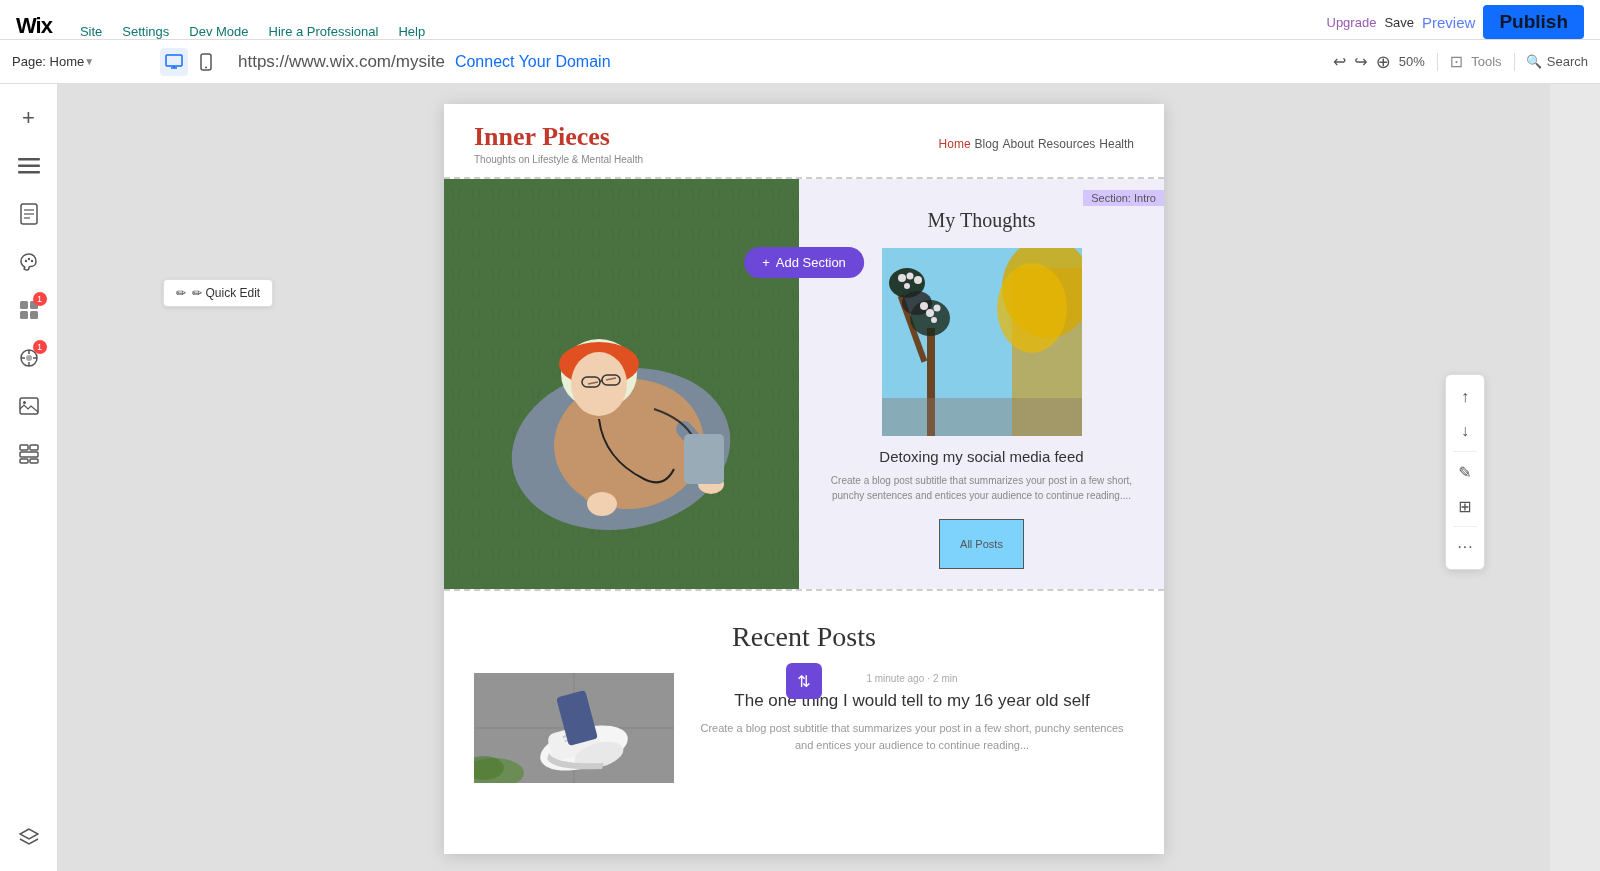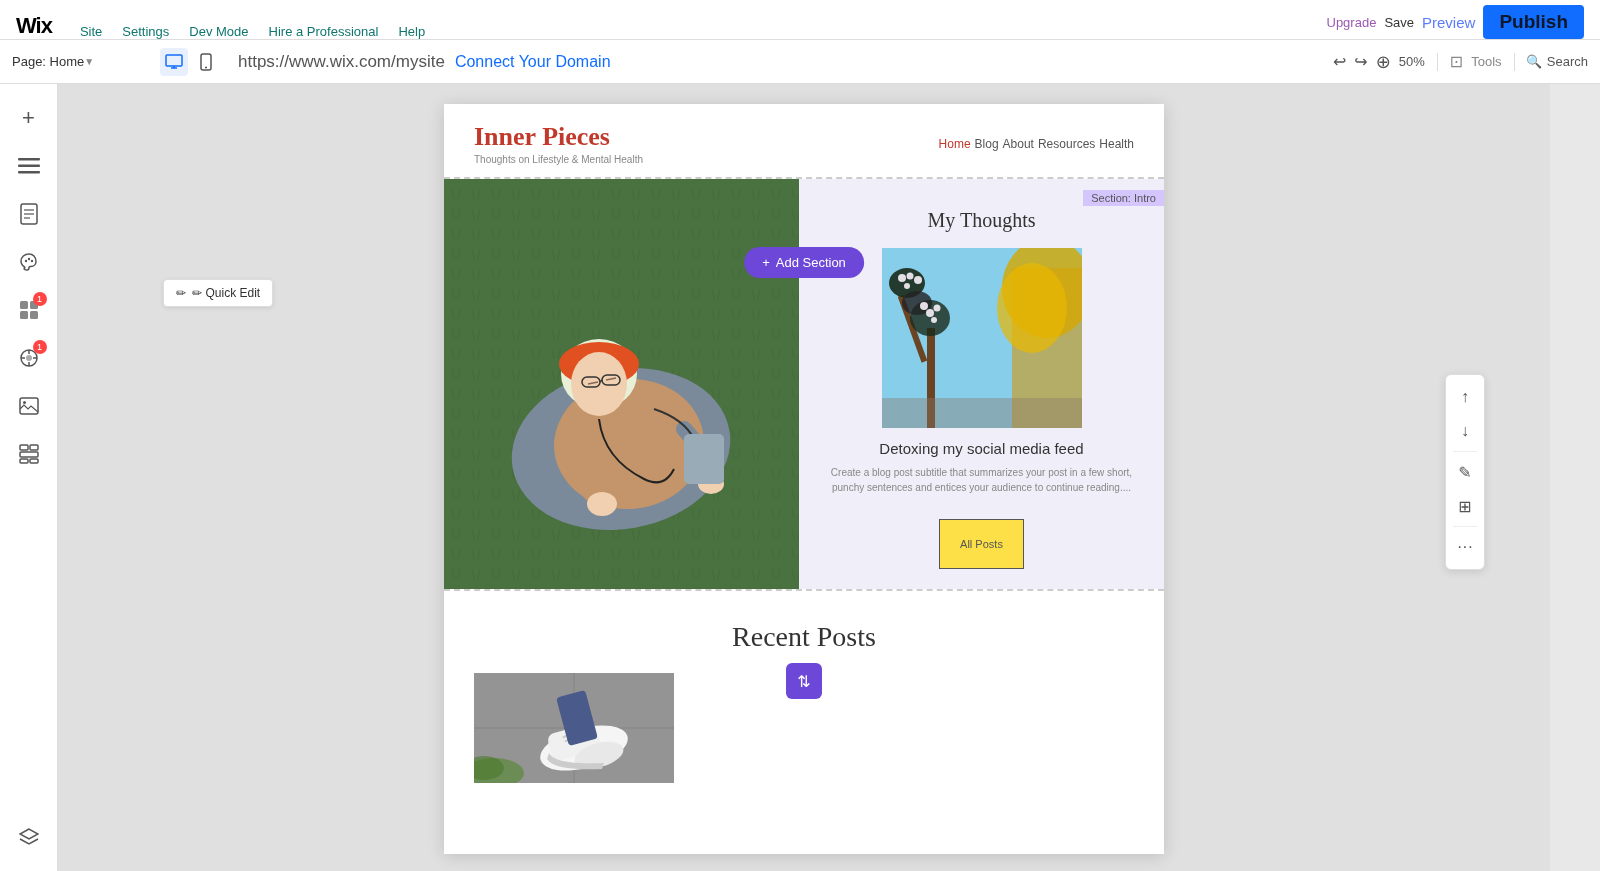--- a/index.html
+++ b/index.html
@@ -146,21 +146,21 @@
       width: 200px; height: 190px;
       background: linear-gradient(180deg, #87ceeb 60%, #c8a96e 100%);
       margin-bottom: 12px;
       position: relative;
       overflow: hidden;
     }
     .blog-post-title { font-size: 15px; color: #333; font-weight: 500; text-align: center; margin-bottom: 8px; }
     .blog-post-excerpt { font-size: 10px; color: #888; text-align: center; line-height: 1.5; margin-bottom: 16px; }
     .all-posts-btn {
       border: 1px solid #555; padding: 18px 20px;
-      font-size: 11px; color: #555; cursor: pointer; background: #fde047; margin-top: 8px;
+      font-size: 11px; color: #555; cursor: pointer; background: #7dd3fc;
     }
 
     
     .section-label {
       position: absolute;
       top: 11px; right: 0;
       background: rgba(200,180,255,0.7);
       font-size: 11px; color: #555;
       padding: 2px 8px;
     }
@@ -544,17 +544,22 @@
             <ellipse cx="125" cy="82" rx="25" ry="12" fill="#e8e8e8" transform="rotate(-15, 125, 82)"></ellipse>
 
             <path d="M75 80 Q80 92 130 90 L128 96 Q80 98 73 86 Z" fill="#ccc"></path>
 
             <line x1="88" y1="62" x2="108" y2="58" stroke="#ccc" stroke-width="2" transform="rotate(-15, 98, 60)"></line>
             <line x1="90" y1="66" x2="110" y2="62" stroke="#ccc" stroke-width="2" transform="rotate(-15, 100, 64)"></line>
 
             <rect x="88" y="20" width="30" height="50" rx="4" fill="#4a5a8a" transform="rotate(-15, 103, 45)"></rect>
           </svg>
         </div>
+        <div class="recent-post-content">
+          <div class="post-meta">1 minute ago · 2 min</div>
+          <div class="post-title">The one thing I would tell to my 16 year old self</div>
+          <div class="post-excerpt">Create a blog post subtitle that summarizes your post in a few short, punchy sentences and entices your audience to continue reading...</div>
+        </div>
       </div>
     </div>
 
   </div>
 </div>
 
 </body></html>

